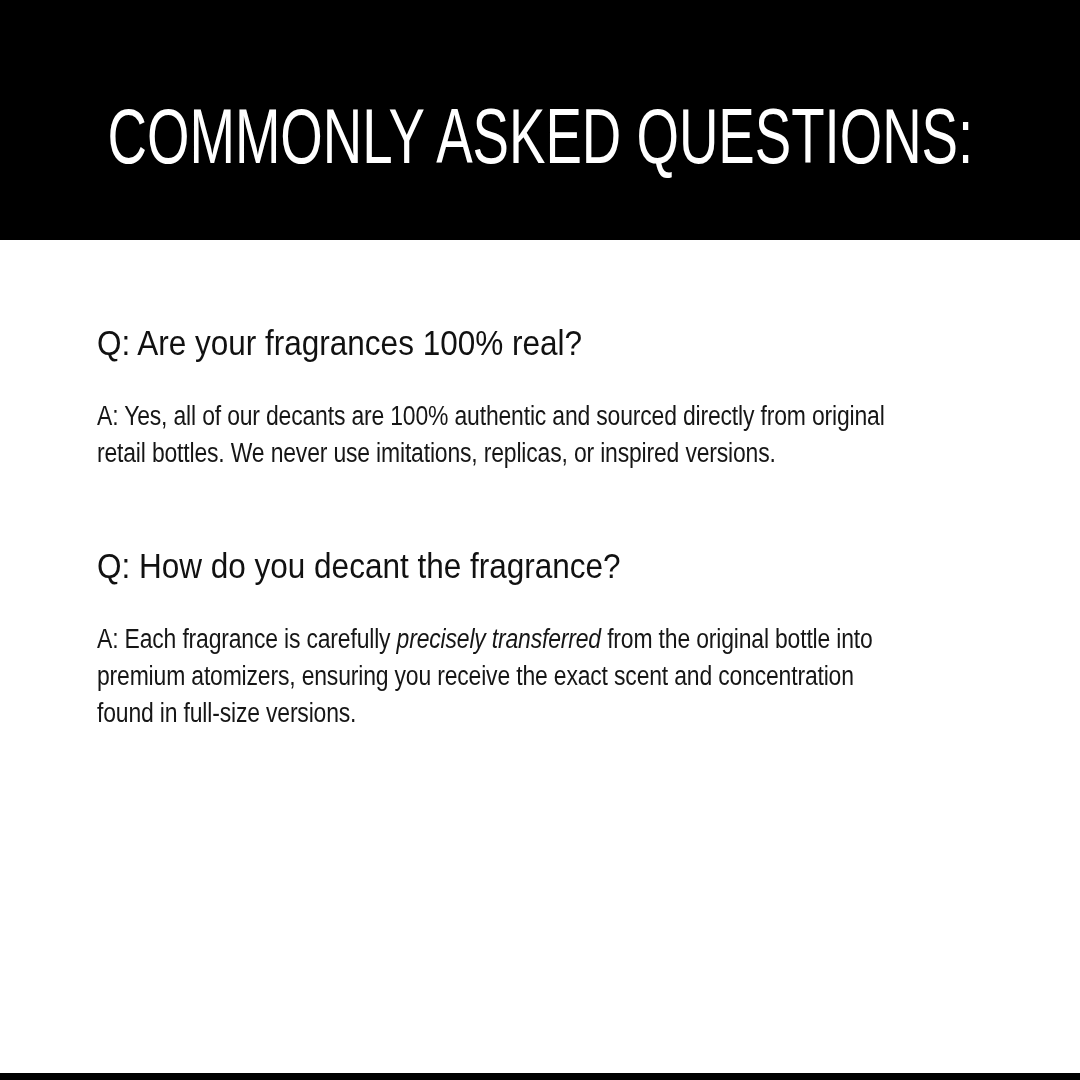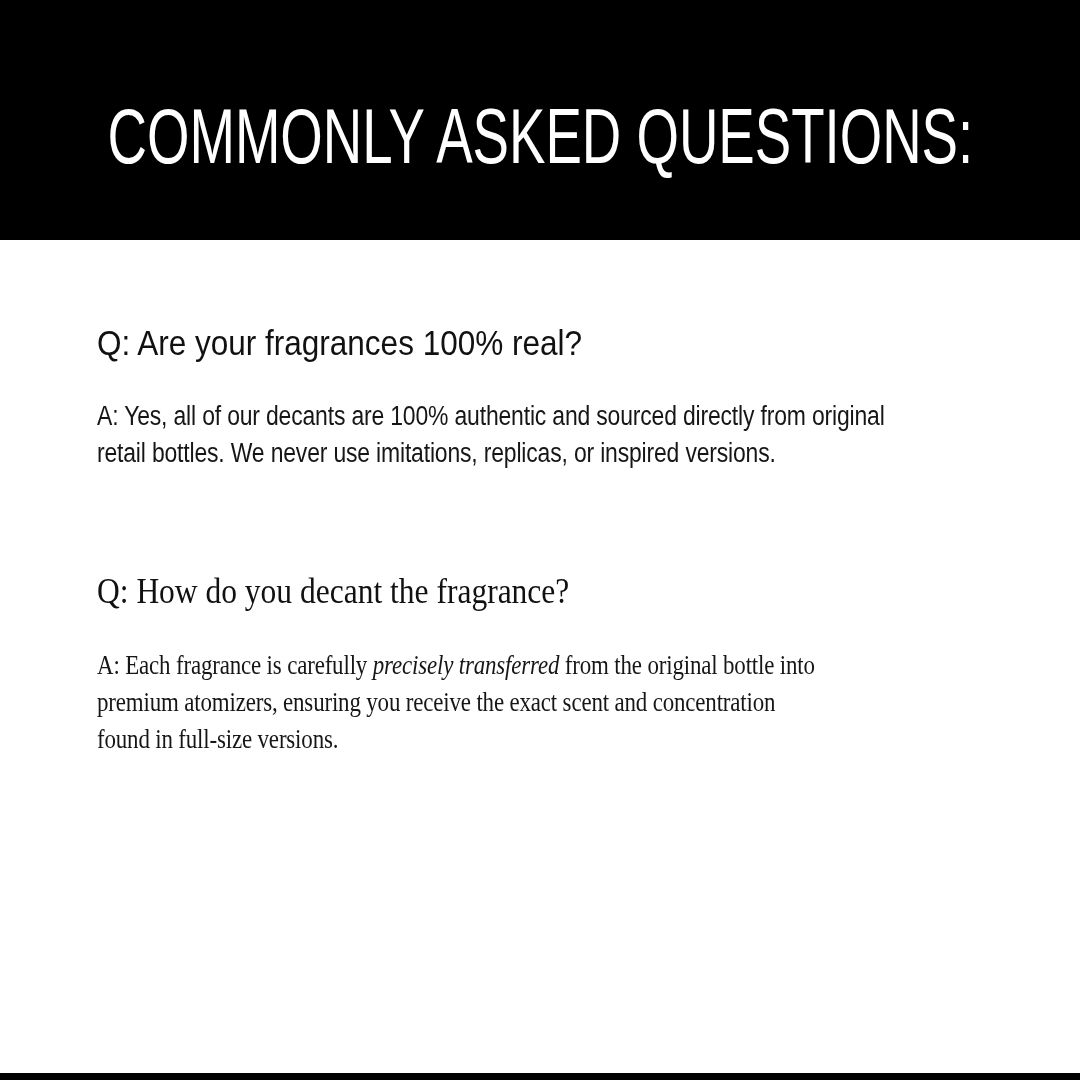--- a/index.html
+++ b/index.html
@@ -30,22 +30,21 @@
     font-weight: 400;
     letter-spacing: 0;
     white-space: nowrap;
     transform: scaleX(0.70);
     transform-origin: center center;
   }
   .faq-main {
     padding: 82px 16px 0 97px;
   }
   .faq-section + .faq-section {
-    margin-top: 99px;
-    font-family: Liberation Serif, serif;
+    margin-top: 73px;
   }
   .question {
     font-size: 35px;
     font-weight: 400;
     line-height: 42px;
     color: #111111;
     white-space: pre;
     letter-spacing: 0;
     transform: scaleX(0.90);
     transform-origin: left top;

